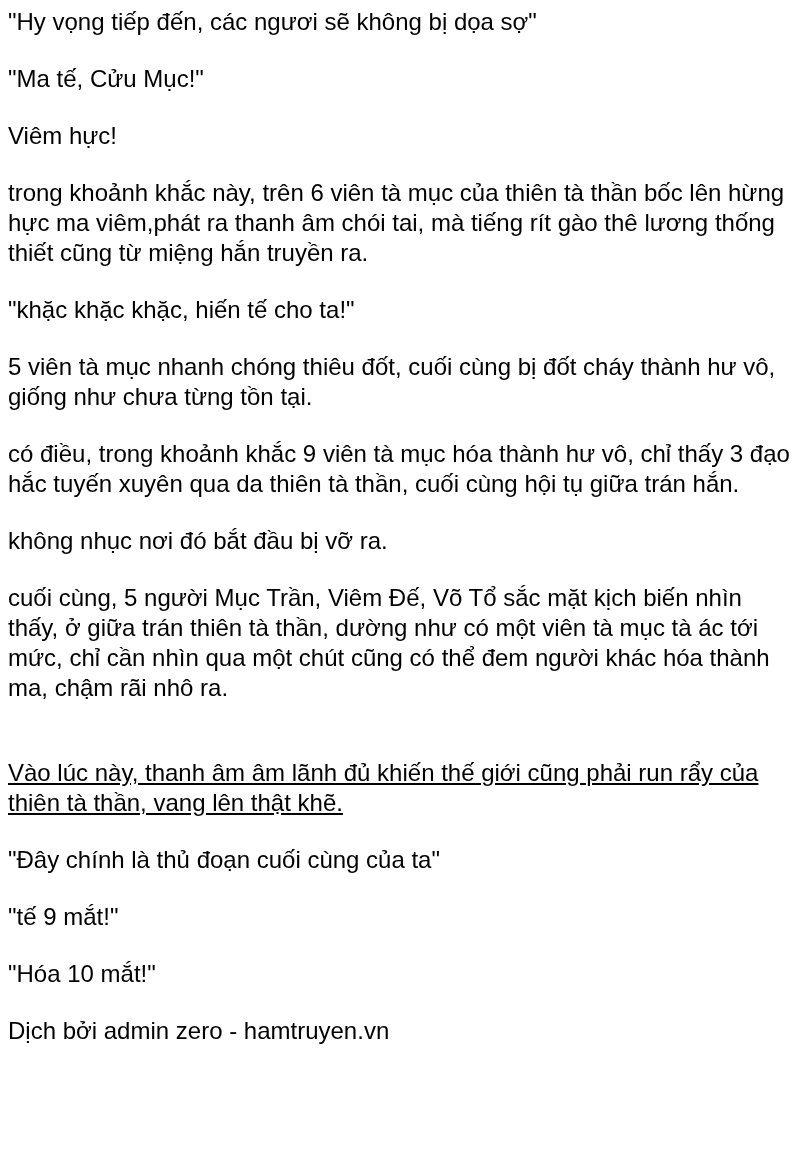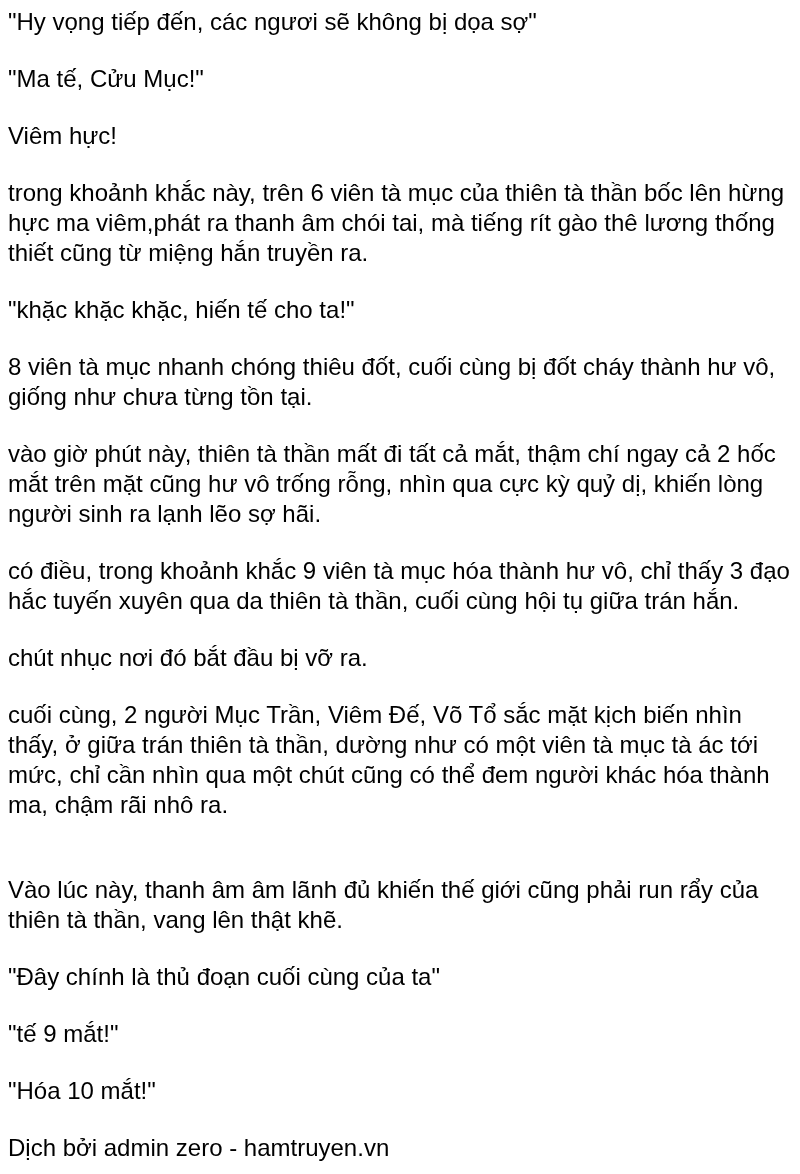--- a/index.html
+++ b/index.html
@@ -21,37 +21,37 @@
     font-size: 24px;
     line-height: 30px;
   }
   .para {
     margin: 0 0 27px 0;
     white-space: normal;
     word-spacing: normal;
   }
   .para.extra-space-before {
     margin-top: 55px;
+    text-decoration: underline;
   }
   .credit {
     margin-bottom: 8px;
   }
 </style>
 </head>
 <body>
 
 <div class="page">
   <p class="para">"Hy vọng tiếp đến, các ngươi sẽ không bị dọa sợ"</p>
   <p class="para">"Ma tế, Cửu Mục!"</p>
   <p class="para">Viêm hực!</p>
   <p class="para">trong khoảnh khắc này, trên 6 viên tà mục của thiên tà thần bốc lên hừng hực ma viêm,phát ra thanh âm chói tai, mà tiếng rít gào thê lương thống thiết cũng từ miệng hắn truyền ra.</p>
   <p class="para">"khặc khặc khặc, hiến tế cho ta!"</p>
-  <p class="para">8 viên tà mục nhanh chóng thiêu đốt, cuối cùng bị đốt cháy thành hư vô, giống như chưa từng tồn tại.</p>
-  <p class="para">vào giờ phút này, thiên tà thần mất đi tất cả mắt, thậm chí ngay cả 2 hốc mắt trên mặt cũng hư vô trống rỗng, nhìn qua cực kỳ quỷ dị, khiến lòng người sinh ra lạnh lẽo sợ hãi.</p>
+  <p class="para">5 viên tà mục nhanh chóng thiêu đốt, cuối cùng bị đốt cháy thành hư vô, giống như chưa từng tồn tại.</p>
   <p class="para">có điều, trong khoảnh khắc 9 viên tà mục hóa thành hư vô, chỉ thấy 3 đạo hắc tuyến xuyên qua da thiên tà thần, cuối cùng hội tụ giữa trán hắn.</p>
-  <p class="para">chút nhục nơi đó bắt đầu bị vỡ ra.</p>
-  <p class="para">cuối cùng, 2 người Mục Trần, Viêm Đế, Võ Tổ sắc mặt kịch biến nhìn thấy, ở giữa trán thiên tà thần, dường như có một viên tà mục tà ác tới mức, chỉ cần nhìn qua một chút cũng có thể đem người khác hóa thành ma, chậm rãi nhô ra.</p>
+  <p class="para">không nhục nơi đó bắt đầu bị vỡ ra.</p>
+  <p class="para">cuối cùng, 5 người Mục Trần, Viêm Đế, Võ Tổ sắc mặt kịch biến nhìn thấy, ở giữa trán thiên tà thần, dường như có một viên tà mục tà ác tới mức, chỉ cần nhìn qua một chút cũng có thể đem người khác hóa thành ma, chậm rãi nhô ra.</p>
   <p class="para extra-space-before">Vào lúc này, thanh âm âm lãnh đủ khiến thế giới cũng phải run rẩy của thiên tà thần, vang lên thật khẽ.</p>
   <p class="para">"Đây chính là thủ đoạn cuối cùng của ta"</p>
   <p class="para">"tế 9 mắt!"</p>
   <p class="para">"Hóa 10 mắt!"</p>
   <p class="para credit">Dịch bởi admin zero - hamtruyen.vn</p>
 </div>
 
 </body></html>

